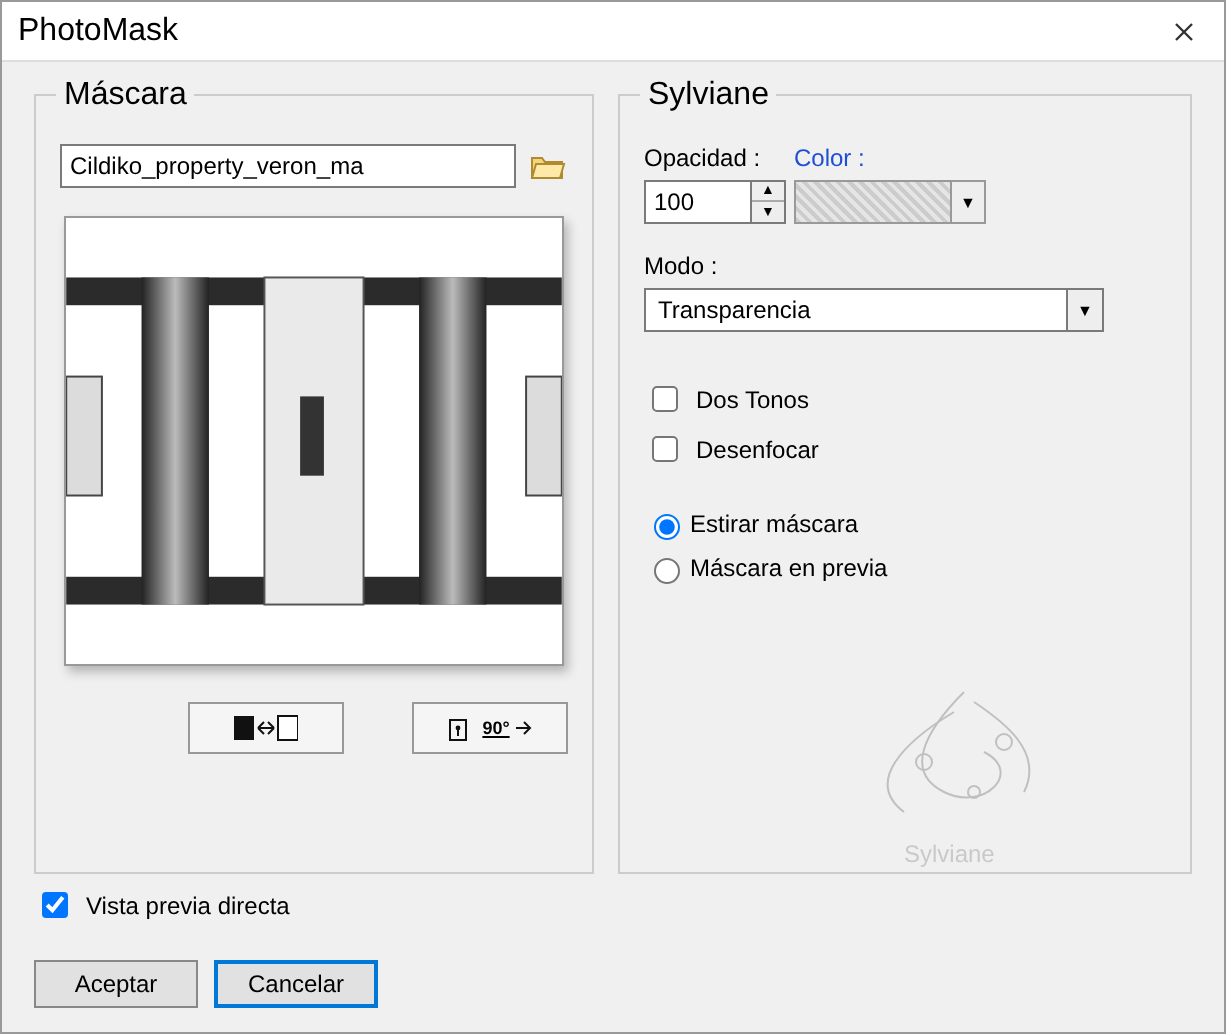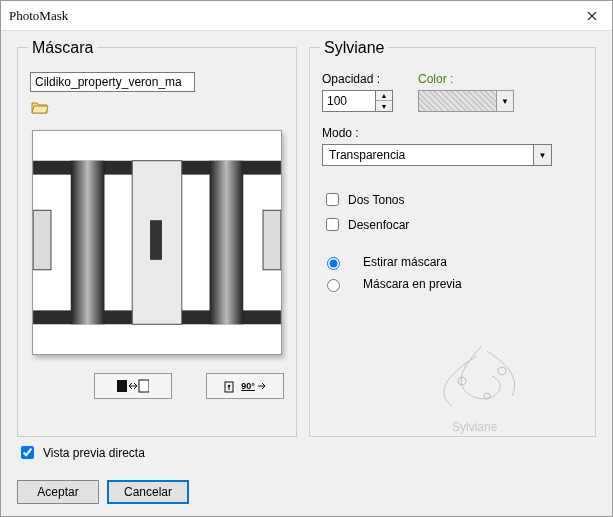--- a/index.html
+++ b/index.html
@@ -1,52 +1,52 @@
 <!DOCTYPE html>
 <html><head>
 <meta charset="utf-8">
 <style>
   * { box-sizing: border-box; font-family: 'Segoe UI', Tahoma, sans-serif; font-size: 12px; }
   body { margin: 0; background: #f0f0f0; }
   .window { width: 613px; height: 517px; background: #f0f0f0; border: 1px solid #999; position: relative; }
   .titlebar { height: 30px; background: #fff; display: flex; align-items: center; padding: 0 8px; border-bottom: 1px solid #ddd; }
-  .titlebar .title { flex: 1; font-size: 13px; font-family: Liberation Serif, serif; }
+  .titlebar .title { flex: 1; font-size: 16px; }
   .close-btn { width: 40px; height: 30px; display:flex; align-items:center; justify-content:center; font-size:14px; cursor:default; margin-right:-8px; }
   .body { padding: 16px 16px 10px 16px; display: flex; gap: 12px; }
   .groupbox { border: 1px solid #ccc; position: relative; padding: 16px 12px 12px 12px; }
   .groupbox .legend { position: absolute; top: -9px; left: 10px; background: #f0f0f0; padding: 0 4px; font-size: 16px; }
   .mask-col { width: 280px; height: 390px; }
   .adj-col  { flex: 1; height: 390px; }
-  .filefield { display: flex; align-items: flex-start; gap: 6px; margin: 8px 0 14px 0; flex-direction: column; }
+  .filefield { display: flex; align-items: center; gap: 6px; margin: 8px 0 14px 0; }
   .filefield input { flex: 1; height: 22px; border: 1px solid #7a7a7a; padding: 2px 4px; background: #fff; }
   .folder-icon { width: 20px; height: 18px; display:inline-flex; align-items:center; justify-content:center; }
   .preview { width: 250px; height: 225px; background: #fff; border: 1px solid #999; box-shadow: 2px 3px 5px rgba(0,0,0,0.25); margin: 0 auto 18px auto; position:relative; overflow:hidden; }
   .preview svg { width:100%; height:100%; }
   .tool-row { display: flex; gap: 34px; justify-content: flex-end; margin-top: 4px; font-weight: bold; }
   .tool-btn { width: 78px; height: 26px; border: 1px solid #999; background: #f5f5f5; display:flex; align-items:center; justify-content:center; }
-  .adj-row { display:flex; gap: 25px; margin: 8px 0 14px 0; }
+  .adj-row { display:flex; gap: 4px; margin: 8px 0 14px 0; }
   .adj-field label { display:block; margin-bottom: 4px; }
-  .adj-field.disabled label { color: #4d7c0f; }
+  .adj-field.disabled label { color: #1d4ed8; }
   .spinbox { display:flex; }
   .spinbox input { width: 54px; height: 22px; border:1px solid #7a7a7a; padding:2px 4px; text-align:left; }
   .spin-btns { display:flex; flex-direction:column; border:1px solid #7a7a7a; border-left:none; }
   .spin-btns div { width:16px; height:10px; font-size:7px; display:flex; align-items:center; justify-content:center; background:#eee; border-bottom:1px solid #aaa; }
   .spin-btns div:last-child{ border-bottom:none;}
   .color-swatch { width: 96px; height: 22px; border:1px solid #999; display:flex; }
   .color-swatch .sw { flex:1; background: repeating-linear-gradient(45deg,#ccc,#ccc 2px,#e5e5e5 2px,#e5e5e5 4px); border-right:1px solid #999; }
   .color-swatch .dd { width:16px; display:flex; align-items:center; justify-content:center; background:#eee; font-size:8px; }
   .modo-label { margin-top: 12px; margin-bottom:4px; display:block; }
   .combo { display:flex; width: 230px; }
   .combo input { flex:1; height:22px; border:1px solid #7a7a7a; padding:2px 6px; background:#fff; }
   .combo .dd { width:18px; border:1px solid #7a7a7a; border-left:none; display:flex; align-items:center; justify-content:center; background:#eee; font-size:8px;}
   .checks { margin-top: 24px; }
   .chk { display:flex; align-items:center; gap:6px; margin: 6px 0; }
   .chk input[type=checkbox]{ width:13px; height:13px; }
   .radios { margin-top: 20px; }
-  .rad { display:flex; align-items:center; gap:20px; margin: 6px 0; }
+  .rad { display:flex; align-items:center; gap:2px; margin: 6px 0; }
   .footer { position:absolute; left:16px; right:16px; bottom:12px; }
   .preview-chk { display:flex; align-items:center; gap:6px; margin-bottom: 18px; }
   .dlg-btns { display:flex; gap:8px; justify-content:flex-start; }
   .dlg-btns button { width:82px; height:24px; background:#e1e1e1; border:1px solid #888; }
   .dlg-btns button.primary { border:2px solid #0078d7; }
   .watermark { position:absolute; right: 40px; bottom: 70px; pointer-events:none; opacity:0.55; }
 </style>
 </head>
 <body>
 

